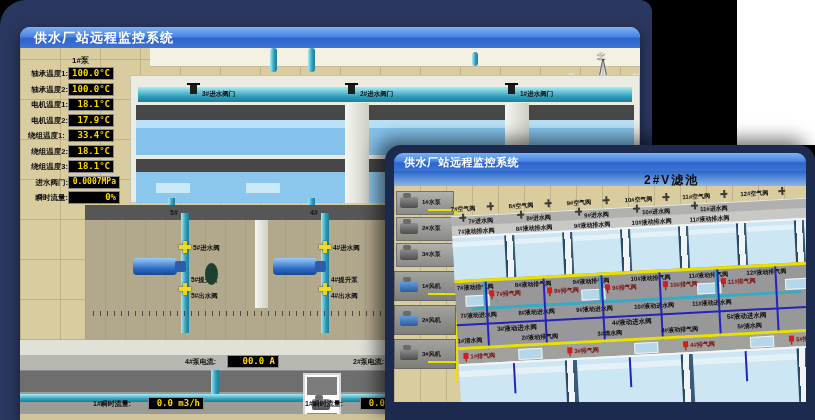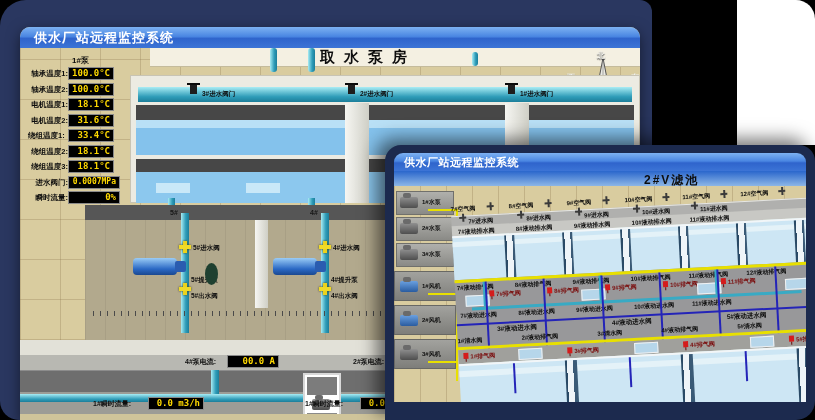--- a/index.html
+++ b/index.html
@@ -1,17 +1,17 @@
 <!DOCTYPE html>
 <html><head>
 <meta charset="utf-8">
 <style>
   html,body{margin:0;padding:0;background:#000;width:815px;height:420px;overflow:hidden;
     font-family:"Liberation Sans",sans-serif;}
-  .stage{position:absolute;left:0;top:0;width:815px;height:420px;overflow:hidden;border-radius:19px;}
+  .stage{position:absolute;left:0;top:0;width:815px;height:420px;overflow:hidden;}
   .abs{position:absolute;}
   .white-patch{left:737px;top:0;width:78px;height:145px;background:#fff;}
   .navy-card{left:0;top:0;width:652px;height:420px;background:#2a3760;border-radius:26px 12px 0 0;}
 
   
   .win-titlebar{position:absolute;left:0;top:0;right:0;
     background:linear-gradient(#7db2f2,#4a86e2 45%,#2f64cc 55%,#3c74d6);
     color:#fff;font-weight:bold;display:flex;align-items:center;}
   .back-window{left:20px;top:27px;width:620px;height:393px;border-radius:10px 10px 0 0;
     overflow:hidden;background:#d9cc9f;box-shadow:0 4px 14px rgba(0,0,0,.5);}
@@ -73,34 +73,33 @@
   <div class="abs white-patch"></div>
   <div class="abs navy-card"></div>
 
   <div class="abs back-window">
     <div class="win-titlebar">
       <span>供水厂站远程监控系统</span>
     </div>
     <div class="bw-scene">
 
       <div class="abs" style="left:130px;top:0;width:490px;height:18px;background:#f4f0e2;border-bottom:1px solid #c4bb9c;"></div>
-      <div class="lbl" style="left:300px;top:2px;font-size:15px;letter-spacing:9px;font-family:'DejaVu Serif',serif;">取水泵房</div>
       <div class="abs cpipe-v" style="left:250px;top:0;width:7px;height:24px;border-radius:3px;"></div>
       <div class="abs cpipe-v" style="left:288px;top:0;width:7px;height:24px;border-radius:3px;"></div>
       <div class="abs cpipe-v" style="left:452px;top:4px;width:6px;height:14px;border-radius:3px;"></div>
 
       <div class="lbl f8" style="left:52px;top:9px;">1#泵</div>
       <div class="lbl f75" style="left:8px;top:22px;width:40px;text-align:right;">轴承温度1:</div>
       <div class="disp" style="left:48px;top:19px;width:46px;height:13px;">100.0°C</div>
       <div class="lbl f75" style="left:8px;top:38px;width:40px;text-align:right;">轴承温度2:</div>
       <div class="disp" style="left:48px;top:35px;width:46px;height:13px;">100.0°C</div>
       <div class="lbl f75" style="left:8px;top:53px;width:40px;text-align:right;">电机温度1:</div>
       <div class="disp" style="left:48px;top:50px;width:46px;height:13px;">18.1°C</div>
       <div class="lbl f75" style="left:8px;top:69px;width:40px;text-align:right;">电机温度2:</div>
-      <div class="disp" style="left:48px;top:66px;width:46px;height:13px;">31.6°C</div>
+      <div class="disp" style="left:48px;top:66px;width:46px;height:13px;">17.9°C</div>
       <div class="lbl f75" style="left:8px;top:84px;width:40px;">绕组温度1:</div>
       <div class="disp" style="left:48px;top:81px;width:46px;height:13px;">33.4°C</div>
       <div class="lbl f75" style="left:8px;top:100px;width:40px;text-align:right;">绕组温度2:</div>
       <div class="disp" style="left:48px;top:97px;width:46px;height:13px;">18.1°C</div>
       <div class="lbl f75" style="left:8px;top:115px;width:40px;text-align:right;">绕组温度3:</div>
       <div class="disp" style="left:48px;top:112px;width:46px;height:13px;">18.1°C</div>
       <div class="lbl f75" style="left:8px;top:131px;width:40px;text-align:right;">进水阀门:</div>
       <div class="disp sm" style="left:48px;top:128px;width:52px;height:13px;">0.0007MPa</div>
       <div class="lbl f75" style="left:8px;top:146px;width:40px;text-align:right;">瞬时流量:</div>
       <div class="disp" style="left:48px;top:143px;width:52px;height:13px;">0%</div>

